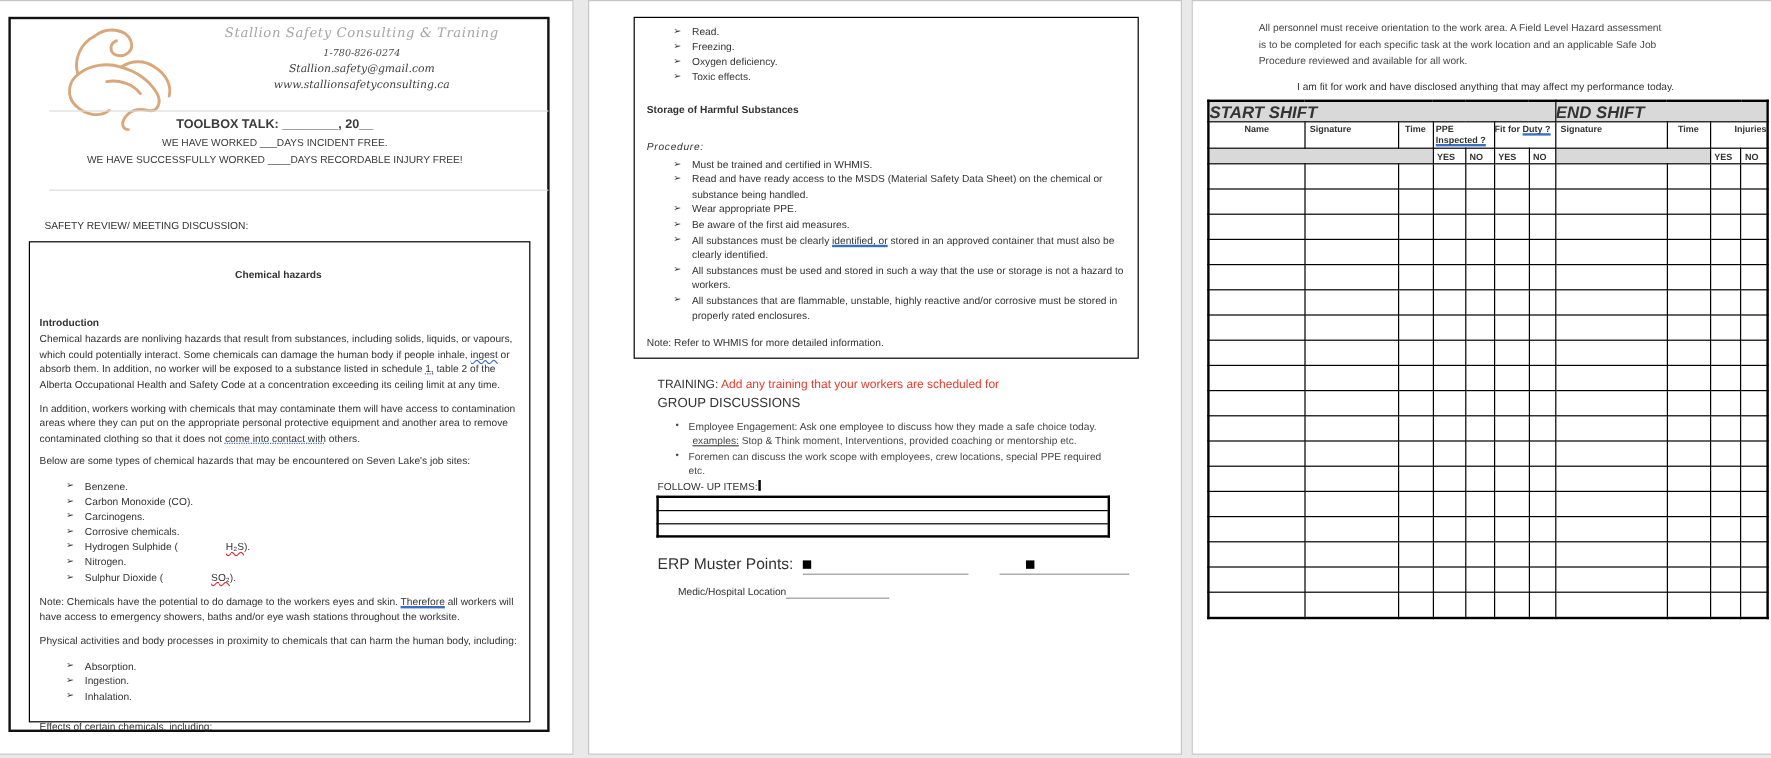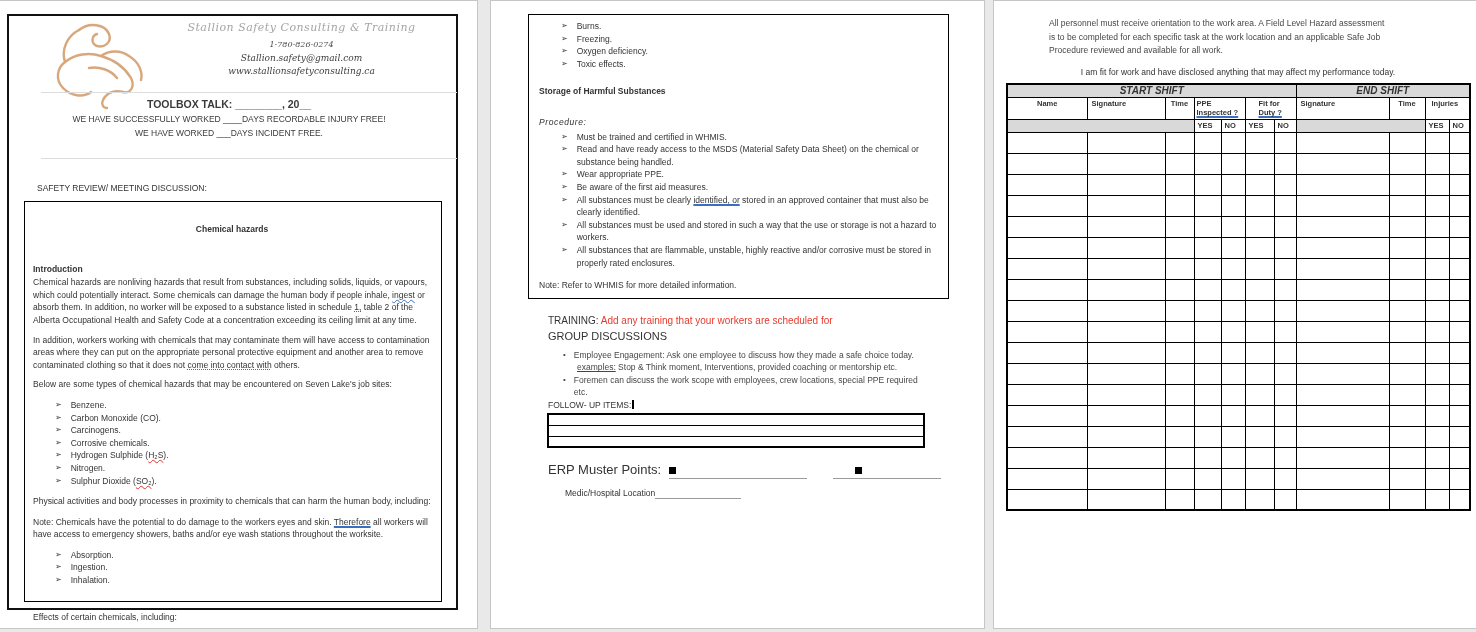--- a/index.html
+++ b/index.html
@@ -26,21 +26,21 @@
   .sr-label { position:absolute; left:38px; top:182px; font-size:8.5px; }
   .box1 { position:absolute; left:25px; top:200px; width:418px; height:401px; border:1px solid #000;
           padding:8px 10px 0 8px; font-size:8.5px; line-height:12.6px; }
   .box1 .title { text-align:center; font-weight:bold; margin-top:13px; }
   .box1 .h { font-weight:bold; margin-top:27px; }
   .p { margin-top:6px; }
   .b { display:flex; padding-left:22px; gap:9px; align-items:flex-start; }
   .b .ar { font-size:8px; line-height:12.6px; }
   .bl-top { margin-top:6px; }
   .wavy-blue  { text-decoration:underline wavy #3b6fc4 1px; text-decoration-skip-ink:none; }
-  .wavy-red   { text-decoration:underline wavy #e03131 1px; text-decoration-skip-ink:none; }
+  .wavy-red   { text-decoration:underline wavy #e03131 1px; text-decoration-skip-ink:none;padding-left:40px; }
   .dot-blue   { text-decoration:underline dotted #3b6fc4 1px; text-decoration-skip-ink:none; }
   .sol-blue   { text-decoration:underline solid #3b6fc4 1.5px; text-decoration-skip-ink:none; }
   .und        { text-decoration:underline;text-align:right; }
 
   
   .box2 { position:absolute; left:37px; top:13px; width:421px; height:285px; border:1.5px solid #000;
           padding:5px 10px 0 10px; font-size:8.5px; line-height:12.6px; }
   .box2 .h { font-weight:bold; margin-top:15px; }
   .box2 .proc { font-style:italic; letter-spacing:0.6px; margin-top:18px; }
   .p2-train { position:absolute; left:57px; top:314px; font-size:10px; }
@@ -61,21 +61,21 @@
   .p2-medic { position:absolute; left:74px; top:487px; font-size:8.5px; }
   .medic-line { display:inline-block; width:86px; border-bottom:1px solid #9a9a9a; }
 
   
   .p3-para { position:absolute; left:55px; top:16px; width:336px; font-size:8.5px; line-height:13.5px; color:#474747; }
   .p3-fit  { position:absolute; left:12px; top:66px; width:464px; text-align:center; font-size:8.5px; }
   .shift-table { position:absolute; left:12px; top:82px; border-collapse:collapse; border:2px solid #000;
                  table-layout:fixed; }
   .shift-table td { border:1px solid #000; overflow:hidden; }
   .g { background:#d9d9d9; }
-  .shift-hdr { font-size:10px; font-weight:bold; font-style:italic; text-align:center; height:13px; }
+  .shift-hdr { font-size:14px; font-weight:bold; font-style:italic; text-align:left; height:13px; }
   .cols-hdr td { font-size:7.5px; font-weight:bold; vertical-align:top; padding-top:1px; height:22px; line-height:9px; }
   .yn-row td { font-size:7.5px; font-weight:bold; text-align:left; padding-left:3px; height:13px; }
   .body-rows tr { height:21px; }
   .tc { text-align:center; }
   .tl { text-align:left; padding-left:4px; }
 </style>
 </head>
 <body>
 
 <div class="sheet" id="sheet1">
@@ -99,22 +99,22 @@
     <div class="hdr-company">Stallion Safety Consulting &amp; Training</div>
     <div class="hdr-phone">1-780-826-0274</div>
     <div class="hdr-mail">Stallion.safety@gmail.com</div>
     <div class="hdr-web">www.stallionsafetyconsulting.ca</div>
   </div>
 
   <div class="rule" style="top:91px"></div>
 
   <div class="toolbox">
     <div class="tb-title">TOOLBOX TALK:  ________, 20__</div>
+    <div class="tb-line">WE HAVE WORKED ___DAYS INCIDENT FREE.</div>
     <div class="tb-line">WE HAVE SUCCESSFULLY WORKED ____DAYS RECORDABLE INJURY FREE!</div>
-    <div class="tb-line">WE HAVE WORKED ___DAYS INCIDENT FREE.</div>
   </div>
 
   <div class="rule" style="top:157px"></div>
 
   <div class="sr-label">SAFETY REVIEW/ MEETING DISCUSSION:</div>
 
   <div class="box1">
     <div class="title">Chemical hazards</div>
     <div class="h">Introduction</div>
     <div class="p" style="margin-top:1px"><span>Chemical hazards are nonliving hazards that result from substances, including solids, liquids, or vapours, which could potentially interact. Some chemicals can damage the human body if people inhale, </span><span class="wavy-blue">ingest</span><span> or absorb them. In addition, no worker will be exposed to a substance listed in schedule </span><span class="dot-blue">1,</span><span> table 2 of the Alberta Occupational Health and Safety Code at a concentration exceeding its ceiling limit at any time.</span></div>
@@ -143,45 +143,45 @@
       </div>
     <div class="b">
         <span class="ar">➢</span>
         <span>Nitrogen.</span>
       </div>
     <div class="b">
         <span class="ar">➢</span>
         <span><span>Sulphur Dioxide (</span><span class="wavy-red">SO₂</span><span>).</span></span>
       </div>
 
+    <div class="p" style="margin-top:8px"><span>Note: Chemicals have the potential to do damage to the workers eyes and skin. </span><span class="sol-blue">Therefore</span><span> all workers will have access to emergency showers, baths and/or eye wash stations throughout the worksite.</span></div>
     <div class="p" style="margin-top:8px">Physical activities and body processes in proximity to chemicals that can harm the human body, including:</div>
-    <div class="p" style="margin-top:8px"><span>Note: Chemicals have the potential to do damage to the workers eyes and skin. </span><span class="sol-blue">Therefore</span><span> all workers will have access to emergency showers, baths and/or eye wash stations throughout the worksite.</span></div>
 
     <div class="b" style="margin-top:8px">
         <span class="ar">➢</span>
         <span>Absorption.</span>
       </div>
     <div class="b">
         <span class="ar">➢</span>
         <span>Ingestion.</span>
       </div>
     <div class="b">
         <span class="ar">➢</span>
         <span>Inhalation.</span>
       </div>
 
-    <div class="p" style="margin-top:24px">Effects of certain chemicals, including:</div>
+    <div class="p" style="margin-top:12px">Effects of certain chemicals, including:</div>
   </div>
 </div>
 
 <div class="sheet" id="sheet2">
   <div class="box2">
     <div class="b">
         <span class="ar">➢</span>
-        <span>Burns.</span>
+        <span>Read.</span>
       </div>
     <div class="b">
         <span class="ar">➢</span>
         <span>Freezing.</span>
       </div>
     <div class="b">
         <span class="ar">➢</span>
         <span>Oxygen deficiency.</span>
       </div>
     <div class="b">
@@ -285,24 +285,24 @@
     <tbody>
       <tr class="shift-hdr">
         <td colspan="7" class="g">START SHIFT</td>
         <td colspan="4" class="g">END SHIFT</td>
       </tr>
       <tr class="cols-hdr">
         <td class="tc">Name</td>
         <td class="tl">Signature</td>
         <td class="tc">Time</td>
         <td colspan="2" class="tl" style="padding-left:2px"><span>PPE</span><br><span class="sol-blue">Inspected ?</span></td>
-        <td colspan="2" class="tl" style="padding-left:13px"><span>Fit for </span><span class="sol-blue">Duty ?</span></td>
+        <td colspan="2" class="tl" style="padding-left:0"><span>Fit for </span><span class="sol-blue">Duty ?</span></td>
         <td class="tl">Signature</td>
         <td class="tc">Time</td>
-        <td colspan="2" class="tl" style="padding-left:6px">Injuries</td>
+        <td colspan="2" class="tl" style="padding-left:20px">Injuries</td>
       </tr>
       <tr class="yn-row">
         <td colspan="3" class="g"></td>
         <td>YES</td>
         <td>NO</td>
         <td>YES</td>
         <td>NO</td>
         <td colspan="2" class="g"></td>
         <td>YES</td>
         <td>NO</td>

